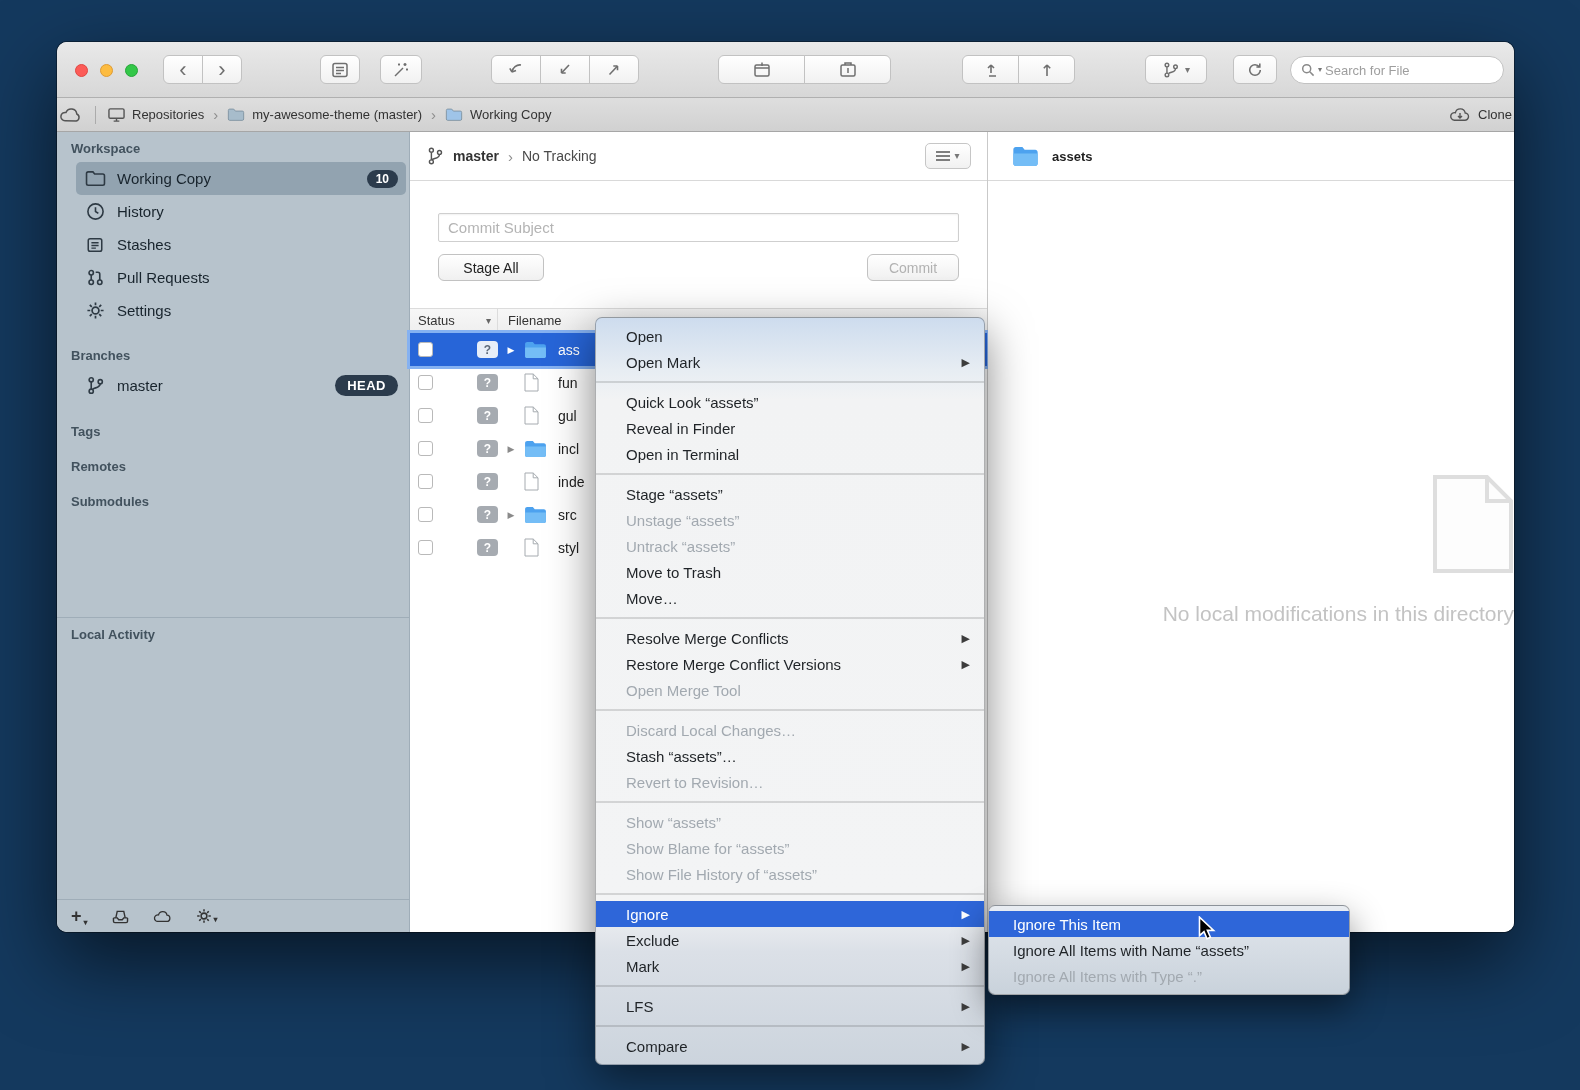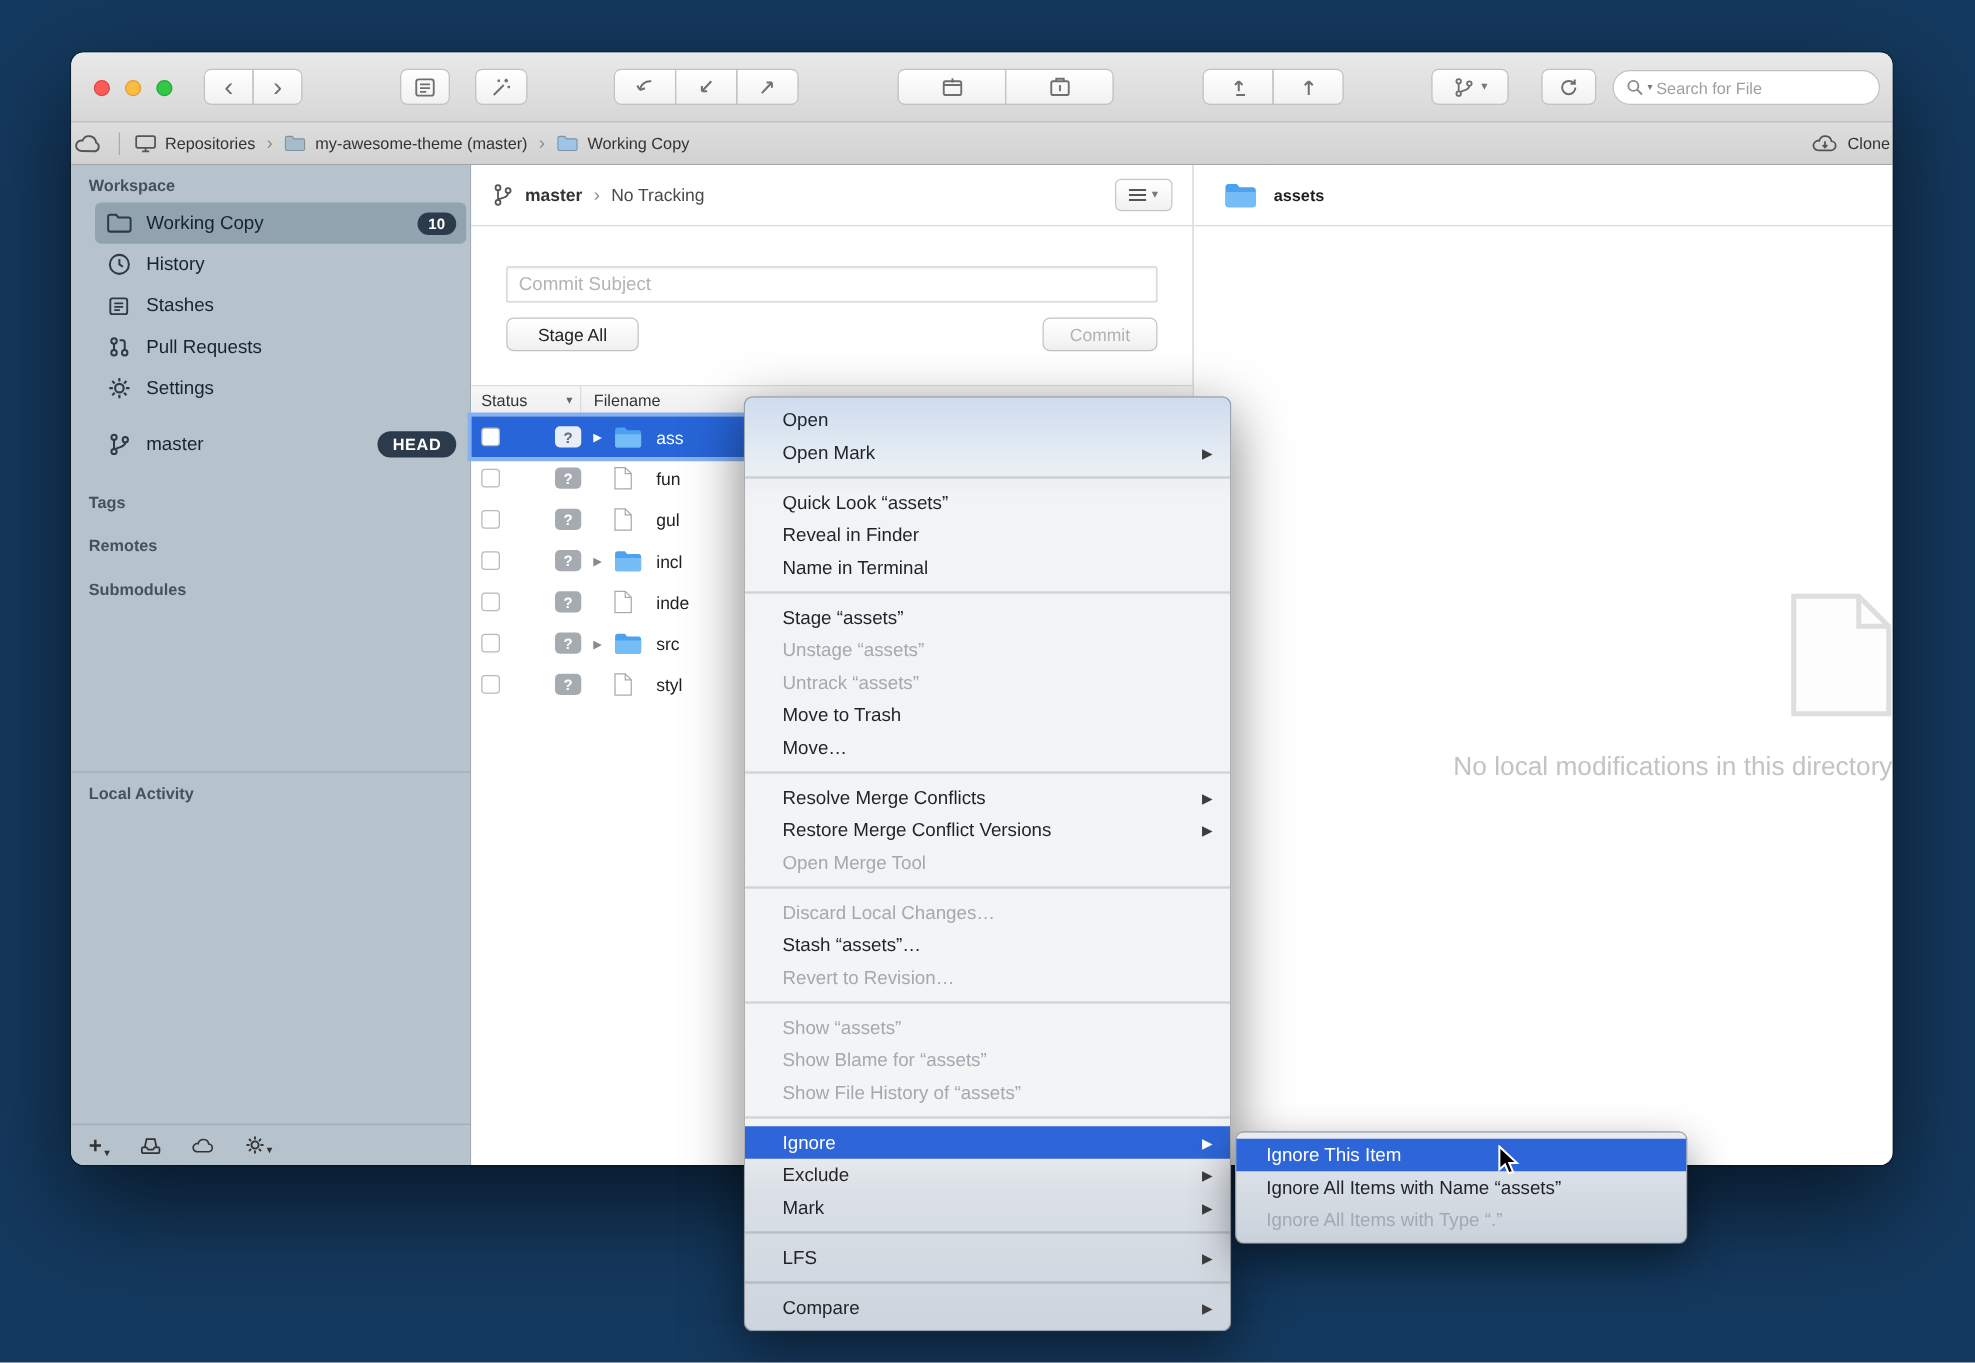--- a/index.html
+++ b/index.html
@@ -44,21 +44,21 @@
             display:flex;align-items:center;padding:0 2px;gap:9px;font-size:13px;color:#333}
   .crumb{display:flex;align-items:center;gap:7px}
   .crumb-sep{color:#8d8d8d;font-size:15px}
   .vline{width:1px;height:18px;background:#ababab;margin:0 3px}
   .clone{margin-left:auto;display:flex;align-items:center;gap:7px}
 
   
   .content{display:flex;height:800px}
 
   
-  .sidebar{width:320px;flex:none;background:#b7c3cc;border-right:1px solid #9fadb8;position:relative;color:#18242d}
+  .sidebar{width:353px;flex:none;background:#b7c3cc;border-right:1px solid #9fadb8;position:relative;color:#18242d}
   .sb-h{padding:9px 14px 6px;font-size:13px;font-weight:bold;color:#42525e}
   .sb-item{height:33px;display:flex;align-items:center;gap:11px;margin:0 3px 0 19px;padding:0 8px;border-radius:5px;font-size:15px}
   .sb-item.sel{background:#92a3b0}
   .sb-ico{width:22px;height:22px;display:flex;align-items:center;justify-content:center;flex:none}
   .sb-badge{margin-left:auto;background:#2b3b4c;color:#fff;font-size:12px;font-weight:bold;
             padding:2px 9px;border-radius:10px}
   .head-badge{margin-left:auto;background:#2b3b4c;color:#fff;font-size:13px;font-weight:bold;
               padding:3px 12px;border-radius:12px;letter-spacing:.5px}
   .sb-gap{height:12px}
   .remote-activity{position:absolute;left:0;right:0;top:485px;border-top:1px solid #9fadb8}
@@ -358,20 +358,21 @@
               <g fill="none" stroke="#2e3a44" stroke-width="1.8">
                 <circle cx="10" cy="10" r="3.6"></circle>
                 <path d="M10 1.5v3M10 15.5v3M1.5 10h3M15.5 10h3M4 4l2.1 2.1M13.9 13.9L16 16M16 4l-2.1 2.1M6.1 13.9L4 16"></path>
               </g>
             </svg>
         </span>
         <span>Settings</span>
       </div>
 
       <div class="sb-gap"></div>
+      <div class="sb-h">Branches</div>
 
       <div class="sb-item">
         <span class="sb-ico">
           <svg width="19" height="19" viewBox="0 0 20 20">
               <g fill="none" stroke="#2e3a44" stroke-width="1.7">
                 <circle cx="5.5" cy="4" r="2.2"></circle>
                 <circle cx="5.5" cy="16" r="2.2"></circle>
                 <circle cx="15" cy="6" r="2.2"></circle>
                 <path d="M5.5 6.2v7.6M15 8.2c0 4-5 3.8-8 5.6"></path>
               </g>
@@ -576,21 +577,21 @@
       <span class="arrow">▶</span>
     </div>
   <div class="msep"></div>
   <div class="mi">
       <span>Quick Look “assets”</span>
     </div>
   <div class="mi">
       <span>Reveal in Finder</span>
     </div>
   <div class="mi">
-      <span>Name in Terminal</span>
+      <span>Open in Terminal</span>
     </div>
   <div class="msep"></div>
   <div class="mi">
       <span>Stage “assets”</span>
     </div>
   <div class="mi dis">
       <span>Unstage “assets”</span>
     </div>
   <div class="mi dis">
       <span>Untrack “assets”</span>

